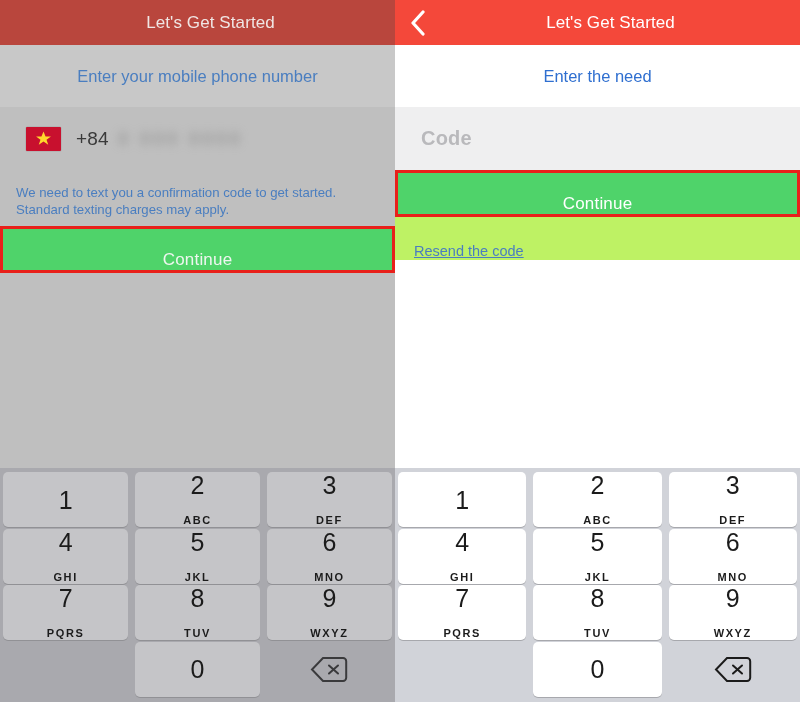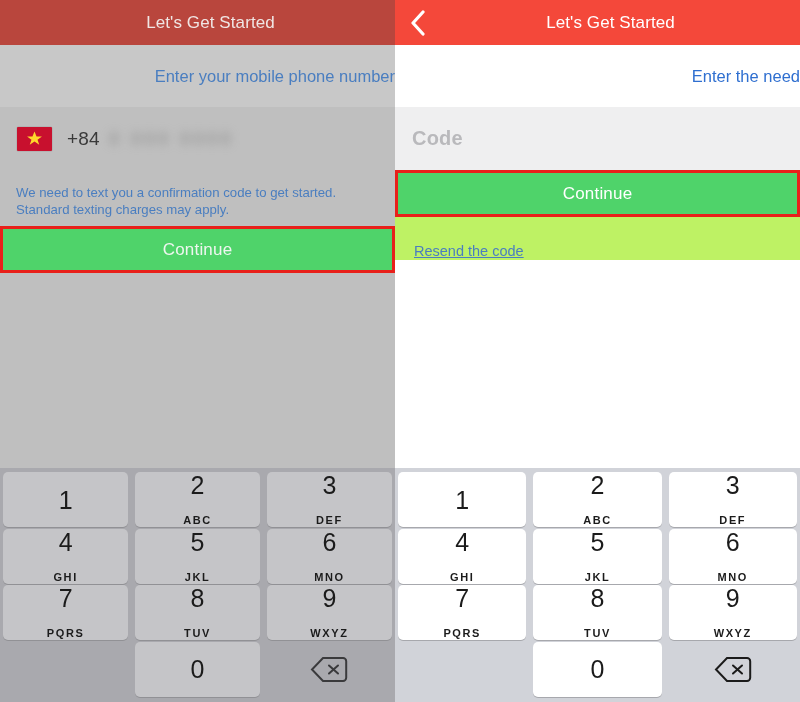--- a/index.html
+++ b/index.html
@@ -65,39 +65,39 @@
     justify-content: center;
   }
   .back-chevron svg { display: block; }
 
   
   .prompt-row {
     height: 62px;
     flex: 0 0 62px;
     display: flex;
     align-items: center;
-    justify-content: flex-end;
+    justify-content: center;
   }
   .panel-left  .prompt-row { background: #c8c8c8; }
   .panel-right .prompt-row { background: #ffffff; }
 
   .prompt-text {
     font-size: 16.5px;
     font-weight: 400;
     color: #2f6fd0;
   }
   .panel-left .prompt-text { color: #4a7ec0; }
 
   
   .field-row {
     height: 63px;
     flex: 0 0 63px;
     display: flex;
     align-items: center;
-    padding-left: 17px;
+    padding-left: 26px;
   }
   .panel-left  .field-row { background: #bfbfbf; }
   .panel-right .field-row { background: #efeff0; font-weight: bold; }
 
   .flag {
     width: 35px;
     height: 24px;
     background: #c8102e;
     border-radius: 1px;
     position: relative;
@@ -147,21 +147,21 @@
   .cta-wrap {
     position: relative;
     flex: 0 0 auto;
     padding: 0;
   }
   .cta-button {
     height: 47px;
     width: 100%;
     background: #4fd36a;
     display: flex;
-    align-items: center;
+    align-items: flex-end;
     justify-content: center;
     border: 3px solid #e8201a;
     cursor: pointer;
   }
   .panel-left .cta-button { background: #4fd36a; }
   .cta-label {
     font-size: 17px;
     color: #ffffff;
     letter-spacing: .2px;
   }

